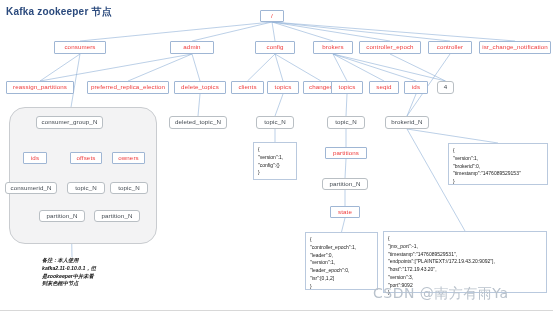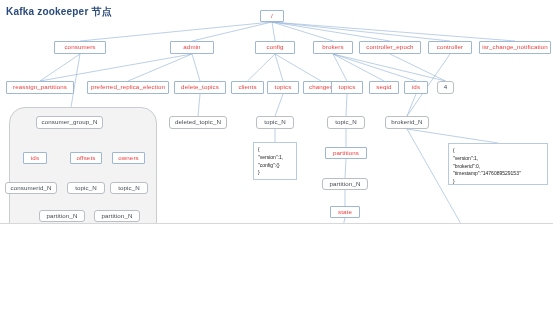--- a/index.html
+++ b/index.html
@@ -1,17 +1,17 @@
 <!DOCTYPE html>
 <html><head>
 <meta charset="utf-8">
 <style>
   html,body{margin:0;padding:0;background:#ffffff;}
   #page{
-    position:relative;width:553px;height:224px;
+    position:relative;width:553px;height:311px;
     background:#ffffff;
     font-family:"Liberation Sans","DejaVu Sans",sans-serif;
     overflow:hidden;
     box-sizing:border-box;
     border-bottom:1px solid #d8d8d8;
   }
   #edges{position:absolute;left:0;top:0;width:553px;height:311px;}
   .node{
     position:absolute;
     box-sizing:border-box;

